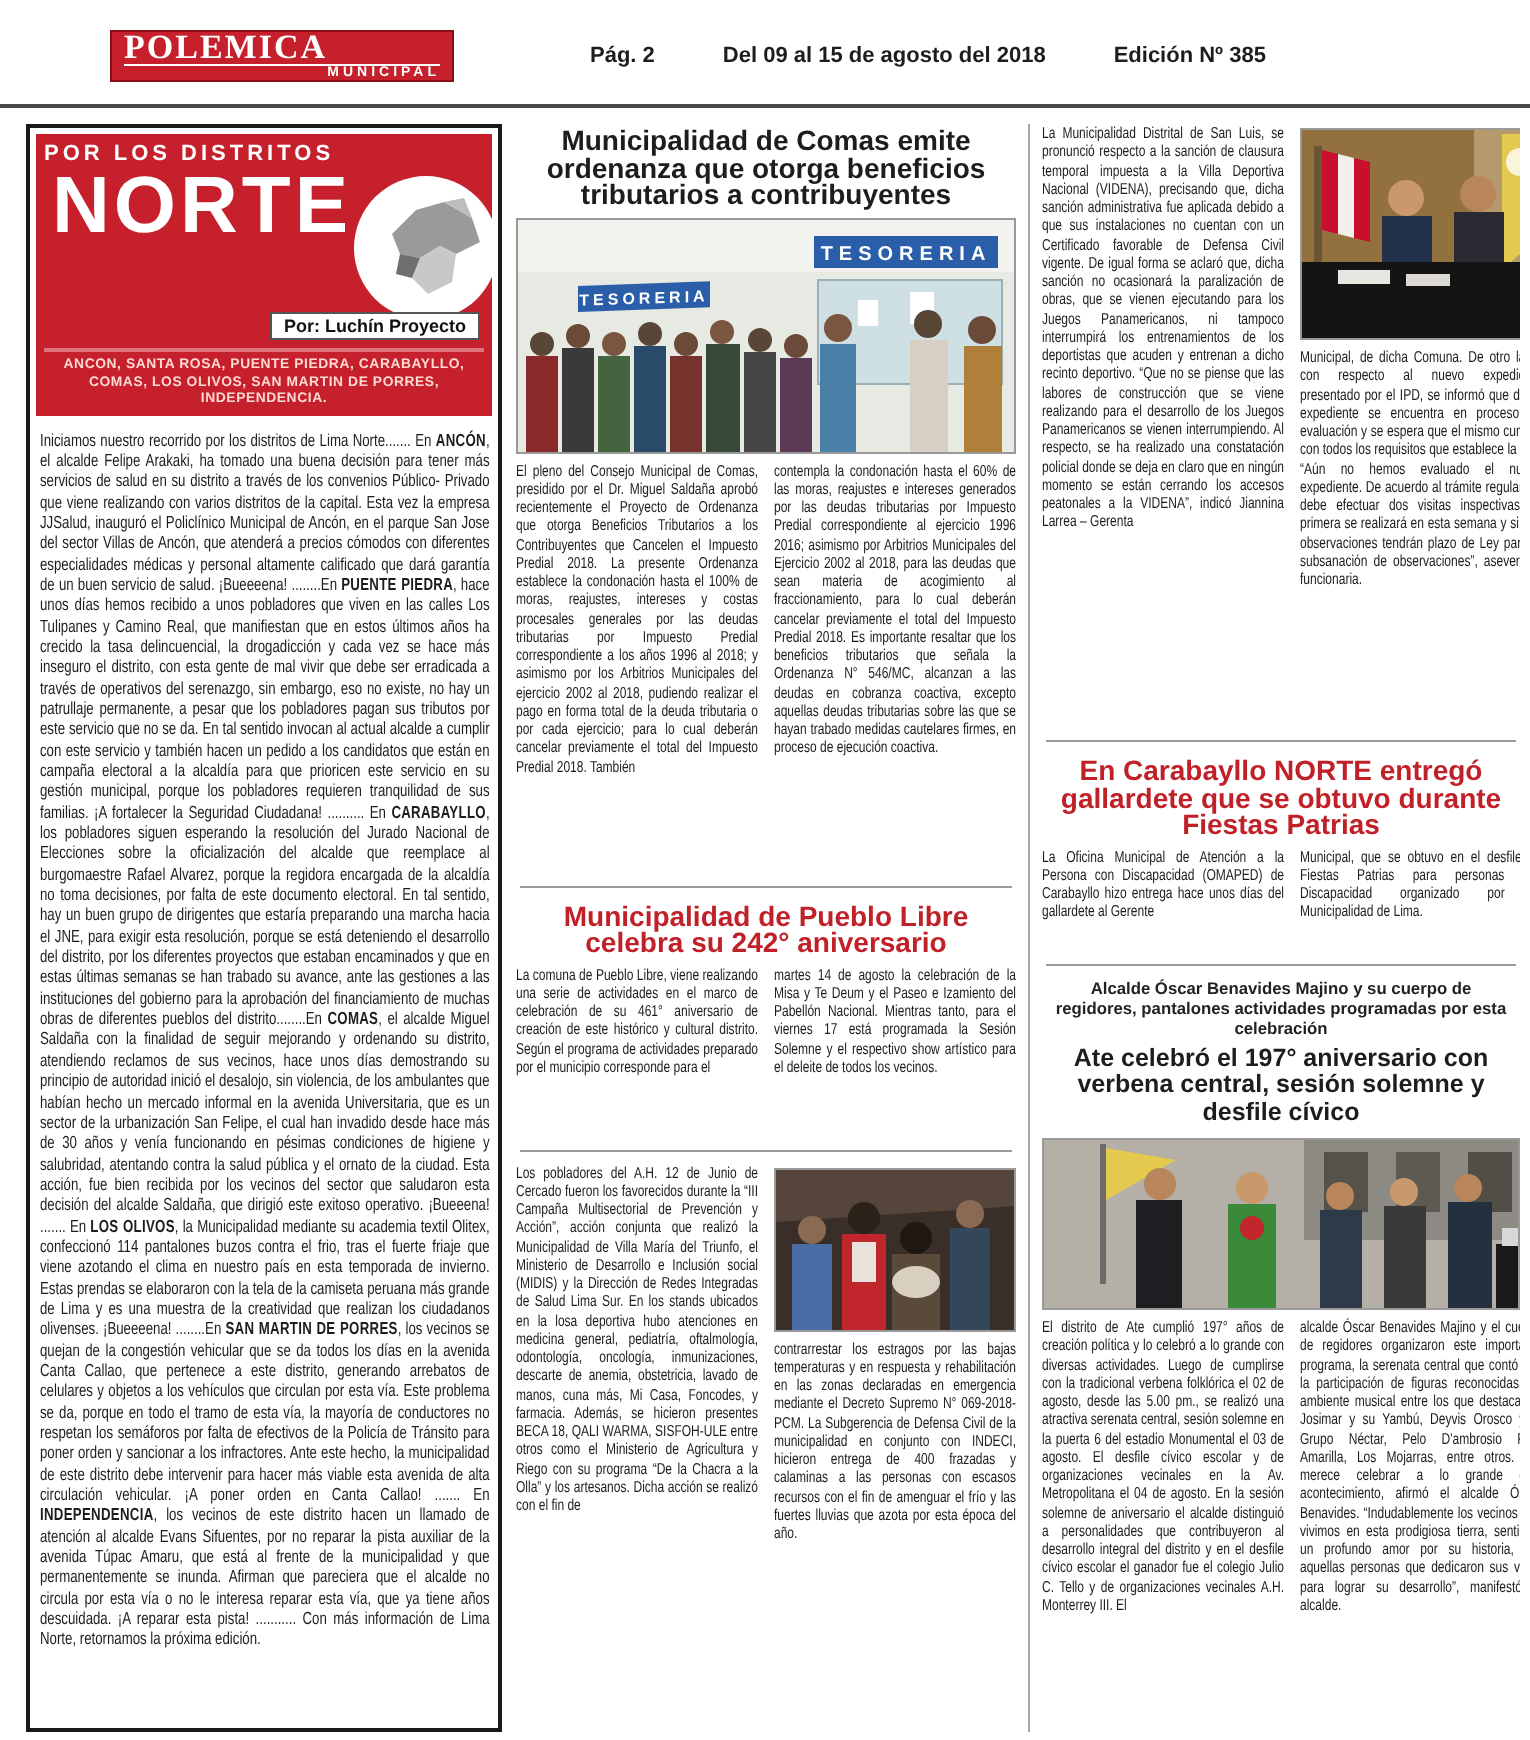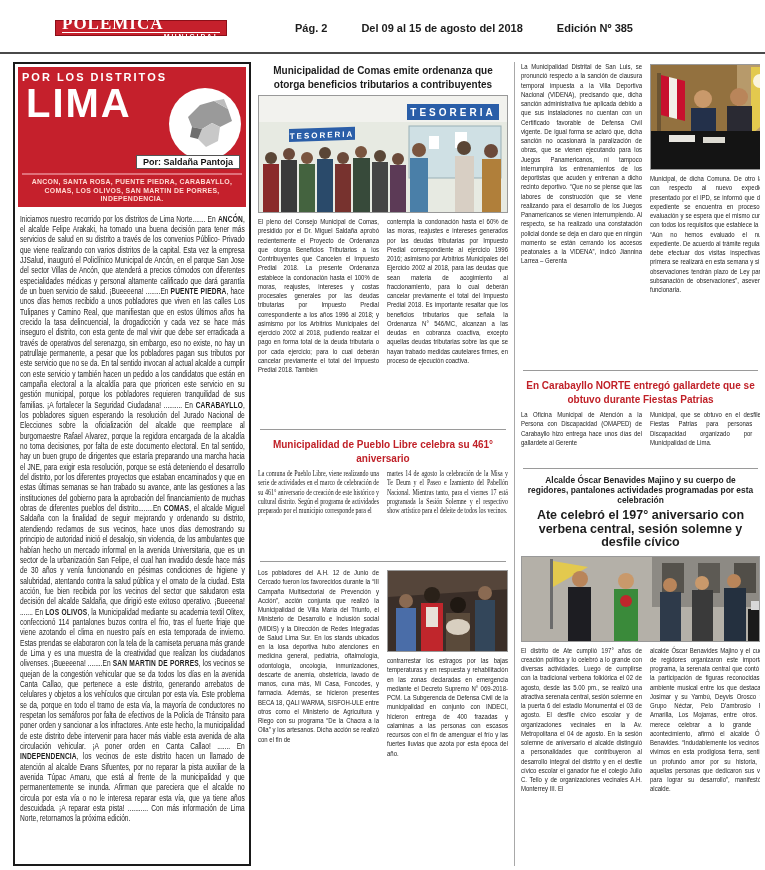--- a/index.html
+++ b/index.html
@@ -1,20 +1,20 @@
 <!DOCTYPE html>
 <html><head>
 <meta charset="utf-8">
 <style>
   html,body{margin:0;padding:0;background:#777;}
   .page{position:relative;width:765px;height:870px;background:#fff;overflow:hidden;
         font-family:"Liberation Sans",sans-serif;color:#1d1d1d;margin:0 auto;}
   
   .masthead{display:flex;align-items:center;height:46px;padding:10px 10px 0 55px;box-sizing:border-box;}
-  .logo{background:#c5202c;color:#fff;width:172px;height:16px;padding:2px 6px;box-sizing:border-box;
+  .logo{background:#c5202c;color:#fff;width:172px;height:26px;padding:2px 6px;box-sizing:border-box;
         display:flex;flex-direction:column;justify-content:center;border:1px solid #8c0f18;}
   .logo-main{font-family:"Liberation Serif",serif;font-weight:bold;font-size:17px;letter-spacing:1px;line-height:16px;}
   .logo-sub{font-size:7px;font-weight:bold;text-align:right;letter-spacing:2px;border-top:1px solid #fff;line-height:8px;}
   .issue-info{display:flex;gap:34px;font-weight:bold;font-size:11px;margin-left:68px;white-space:nowrap;}
   .head-rule{border:none;border-top:2px solid #4a4a4a;margin:6px 0 0 0;}
   
   .content{display:flex;gap:7px;padding:8px 5px 0 13px;height:812px;box-sizing:border-box;}
   
   .ln-col{width:238px;flex:0 0 238px;border:2px solid #1a1a1a;box-sizing:border-box;background:#fff;
           display:flex;flex-direction:column;overflow:hidden;}
@@ -37,21 +37,21 @@
   .dash{height:6px;background:#c32128;border-radius:1px;}
   .dash.l{flex:0 0 50px;margin-right:14px;}
   .dash.r{flex:1;margin-left:14px;}
   .section-title{margin:0;font-size:36px;font-weight:bold;color:#cb2027;letter-spacing:.5px;
                  text-shadow:2.5px 2.5px 0 #a9a9a9;white-space:nowrap;}
   .cols{display:flex;flex:1;gap:6px;min-height:0;}
   .col{display:flex;flex-direction:column;min-width:0;}
   .col.mid{flex:0 0 250px;}
   .vr{flex:0 0 1px;background:#a8a8a8;}
   .col.rgt{flex:1;}
-  .headline{font-weight:bold;font-size:10px;line-height:13.5px;text-align:center;margin:2px 4px 4px 4px;}
+  .headline{font-weight:bold;font-size:14px;line-height:13.5px;text-align:center;margin:2px 4px 4px 4px;}
   .headline.red{color:#c02128;}
   .divider{border-top:1px solid #9a9a9a;margin:6px 2px;}
   .kicker{font-weight:bold;font-size:8.4px;line-height:10px;text-align:center;margin:0 6px 2px 6px;color:#222;}
   .txt2{display:flex;gap:8px;overflow:hidden;}
   .tcol{flex:0 0 121px;width:121px;overflow:hidden;}
   .tx{width:159px;transform:scaleX(0.761);transform-origin:0 0;
       font-size:7.9px;line-height:9.25px;text-align:justify;}
   .photo{margin:2px 0 4px 0;border:1px solid #999;overflow:hidden;background:#ccc;}
   .photo svg{display:block;}
   .stack{display:flex;flex-direction:column;}
@@ -74,33 +74,33 @@
   </header>
   <hr class="head-rule">
 
   <div class="content">
 
     <aside class="ln-col">
       <div class="ln-head">
         <div class="ln-kicker">POR LOS DISTRITOS</div>
         <div class="ln-title-row">
           <div class="ln-title">
-            <span>LIMA</span><br>
+            <span>NORTE</span><br>
           </div>
           <div class="ln-map">
             <svg width="74" height="74" viewBox="0 0 74 74">
               <circle cx="37" cy="37" r="36" fill="#ffffff"></circle>
               <path d="M20 30 L32 18 L46 14 L60 22 L64 34 L52 40 L44 36 L34 42 L24 40 Z" fill="#9a9a9a"></path>
               <path d="M34 42 L44 36 L52 40 L50 54 L38 60 L30 52 Z" fill="#c8c8c8"></path>
               <path d="M24 40 L34 42 L30 52 L22 50 Z" fill="#6f6f6f"></path>
               <path d="M46 14 L60 22 L56 12 Z" fill="#bdbdbd"></path>
             </svg>
           </div>
         </div>
-        <div class="ln-byline">Por: Saldaña Pantoja</div>
+        <div class="ln-byline">Por: Luchín Proyecto</div>
         <div class="ln-districts">ANCON, SANTA ROSA, PUENTE PIEDRA, CARABAYLLO, COMAS, LOS OLIVOS, SAN MARTIN DE PORRES, INDEPENDENCIA.</div>
       </div>
       <div class="ln-body-wrap">
         <div class="ln-body"><span>Iniciamos nuestro recorrido por los distritos de Lima Norte....... En </span><b>ANCÓN</b><span>, el alcalde Felipe Arakaki, ha tomado una buena decisión para tener más servicios de salud en su distrito a través de los convenios Público- Privado que viene realizando con varios distritos de la capital. Esta vez la empresa JJSalud, inauguró el Policlínico Municipal de Ancón, en el parque San Jose del sector Villas de Ancón, que atenderá a precios cómodos con diferentes especialidades médicas y personal altamente calificado que dará garantía de un buen servicio de salud. ¡Bueeeena! ........En </span><b>PUENTE PIEDRA</b><span>, hace unos días hemos recibido a unos pobladores que viven en las calles Los Tulipanes y Camino Real, que manifiestan que en estos últimos años ha crecido la tasa delincuencial, la drogadicción y cada vez se hace más inseguro el distrito, con esta gente de mal vivir que debe ser erradicada a través de operativos del serenazgo, sin embargo, eso no existe, no hay un patrullaje permanente, a pesar que los pobladores pagan sus tributos por este servicio que no se da. En tal sentido invocan al actual alcalde a cumplir con este servicio y también hacen un pedido a los candidatos que están en campaña electoral a la alcaldía para que prioricen este servicio en su gestión municipal, porque los pobladores requieren tranquilidad de sus familias. ¡A fortalecer la Seguridad Ciudadana! .......... En </span><b>CARABAYLLO</b><span>, los pobladores siguen esperando la resolución del Jurado Nacional de Elecciones sobre la oficialización del alcalde que reemplace al burgomaestre Rafael Alvarez, porque la regidora encargada de la alcaldía no toma decisiones, por falta de este documento electoral. En tal sentido, hay un buen grupo de dirigentes que estaría preparando una marcha hacia el JNE, para exigir esta resolución, porque se está deteniendo el desarrollo del distrito, por los diferentes proyectos que estaban encaminados y que en estas últimas semanas se han trabado su avance, ante las gestiones a las instituciones del gobierno para la aprobación del financiamiento de muchas obras de diferentes pueblos del distrito........En </span><b>COMAS</b><span>, el alcalde Miguel Saldaña con la finalidad de seguir mejorando y ordenando su distrito, atendiendo reclamos de sus vecinos, hace unos días demostrando su principio de autoridad inició el desalojo, sin violencia, de los ambulantes que habían hecho un mercado informal en la avenida Universitaria, que es un sector de la urbanización San Felipe, el cual han invadido desde hace más de 30 años y venía funcionando en pésimas condiciones de higiene y salubridad, atentando contra la salud pública y el ornato de la ciudad. Esta acción, fue bien recibida por los vecinos del sector que saludaron esta decisión del alcalde Saldaña, que dirigió este exitoso operativo. ¡Bueeena! ....... En </span><b>LOS OLIVOS</b><span>, la Municipalidad mediante su academia textil Olitex, confeccionó 114 pantalones buzos contra el frio, tras el fuerte friaje que viene azotando el clima en nuestro país en esta temporada de invierno. Estas prendas se elaboraron con la tela de la camiseta peruana más grande de Lima y es una muestra de la creatividad que realizan los ciudadanos olivenses. ¡Bueeeena! ........En </span><b>SAN MARTIN DE PORRES</b><span>, los vecinos se quejan de la congestión vehicular que se da todos los días en la avenida Canta Callao, que pertenece a este distrito, generando arrebatos de celulares y objetos a los vehículos que circulan por esta vía. Este problema se da, porque en todo el tramo de esta vía, la mayoría de conductores no respetan los semáforos por falta de efectivos de la Policía de Tránsito para poner orden y sancionar a los infractores. Ante este hecho, la municipalidad de este distrito debe intervenir para hacer más viable esta avenida de alta circulación vehicular. ¡A poner orden en Canta Callao! ....... En </span><b>INDEPENDENCIA</b><span>, los vecinos de este distrito hacen un llamado de atención al alcalde Evans Sifuentes, por no reparar la pista auxiliar de la avenida Túpac Amaru, que está al frente de la municipalidad y que permanentemente se inunda. Afirman que pareciera que el alcalde no circula por esta vía o no le interesa reparar esta vía, que ya tiene años descuidada. ¡A reparar esta pista! ........... Con más información de Lima Norte, retornamos la próxima edición.</span></div>
       </div>
     </aside>
 
     <section class="main-region">
 
       <div class="cols">
@@ -155,22 +155,22 @@
                 </div>
               <div class="tcol">
                   <div class="tx">contempla la condonación hasta el 60% de las moras, reajustes e intereses generados por las deudas tributarias por Impuesto Predial correspondiente al ejercicio 1996 2016; asimismo por Arbitrios Municipales del Ejercicio 2002 al 2018, para las deudas que sean materia de acogimiento al fraccionamiento, para lo cual deberán cancelar previamente el total del Impuesto Predial 2018. Es importante resaltar que los beneficios tributarios que señala la Ordenanza N° 546/MC, alcanzan a las deudas en cobranza coactiva, excepto aquellas deudas tributarias sobre las que se hayan trabado medidas cautelares firmes, en proceso de ejecución coactiva.</div>
                 </div>
             </div>
           </article>
 
           <div class="divider"></div>
 
           <article>
-            <h2 class="headline red">Municipalidad de Pueblo Libre celebra su 461° aniversario</h2>
-            <div class="txt2" style="height:86px;font-family:Liberation Serif, serif;">
+            <h2 class="headline red">Municipalidad de Pueblo Libre celebra su 242° aniversario</h2>
+            <div class="txt2" style="height:86px;">
               <div class="tcol">
                   <div class="tx">La comuna de Pueblo Libre, viene realizando una serie de actividades en el marco de celebración de su 461° aniversario de creación de este histórico y cultural distrito. Según el programa de actividades preparado por el municipio corresponde para el</div>
                 </div>
               <div class="tcol">
                   <div class="tx">martes 14 de agosto la celebración de la Misa y Te Deum y el Paseo e Izamiento del Pabellón Nacional. Mientras tanto, para el viernes 17 está programada la Sesión Solemne y el respectivo show artístico para el deleite de todos los vecinos.</div>
                 </div>
             </div>
           </article>
 
           <div class="divider"></div>

